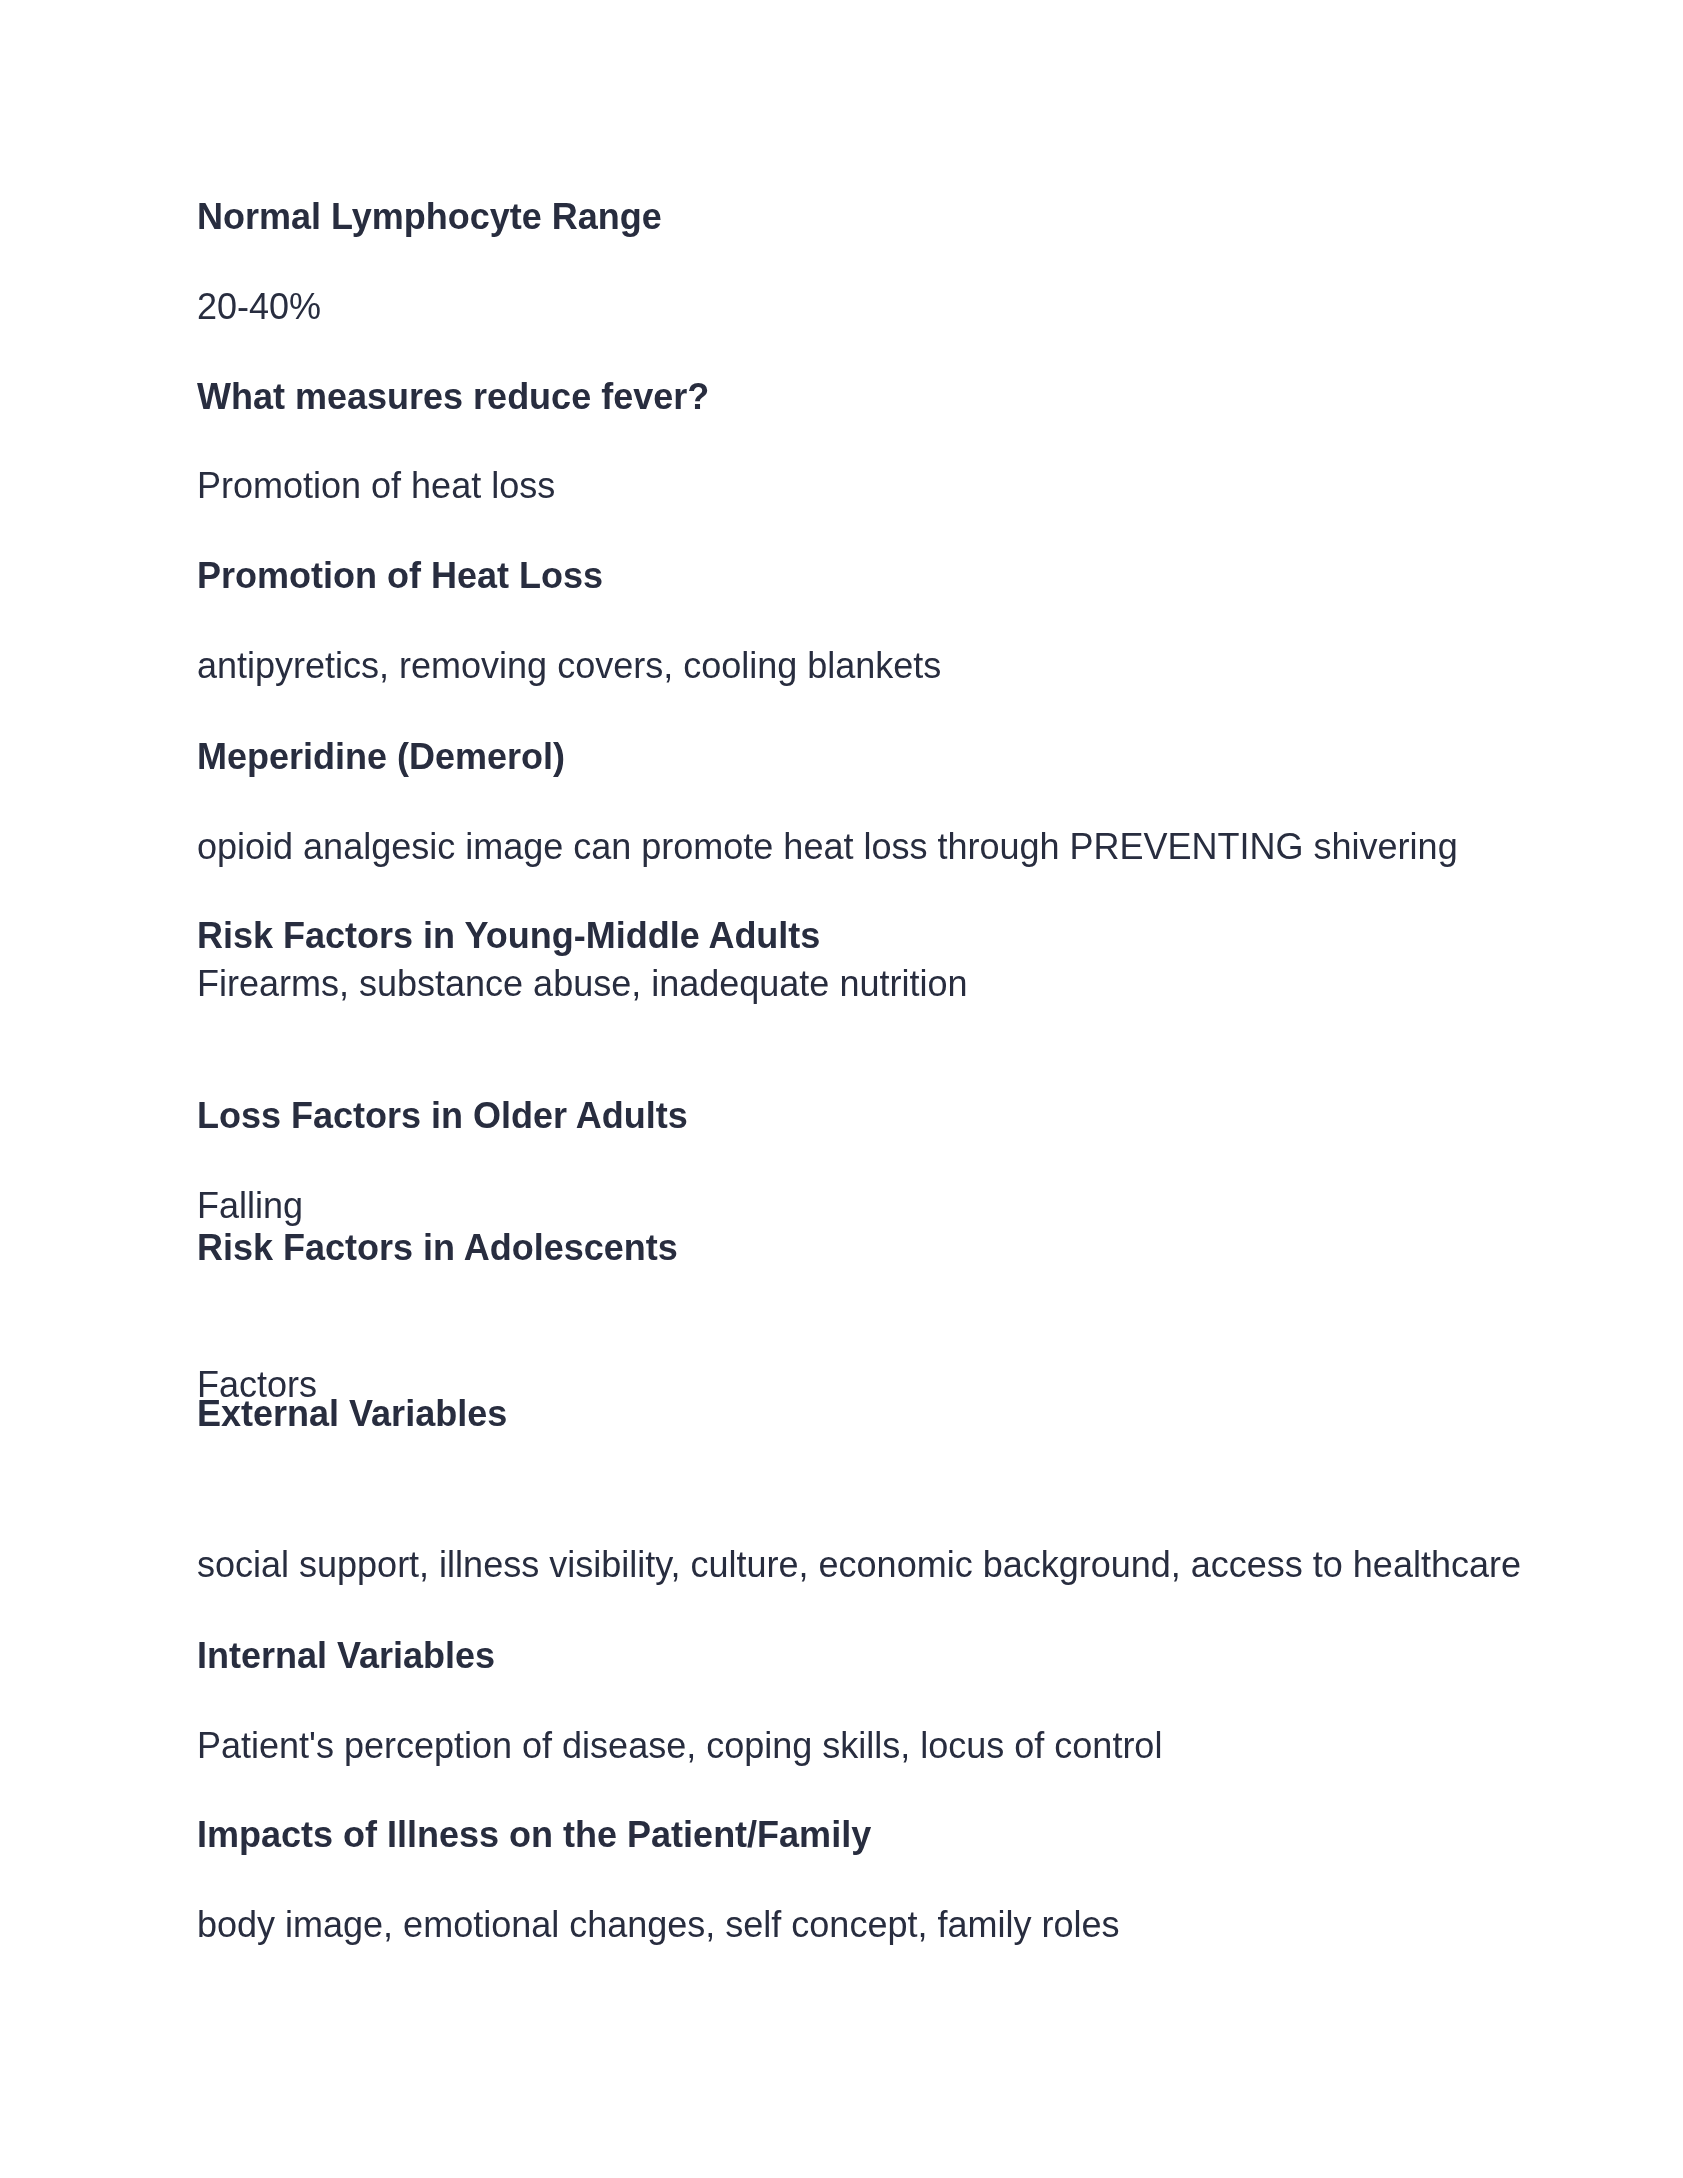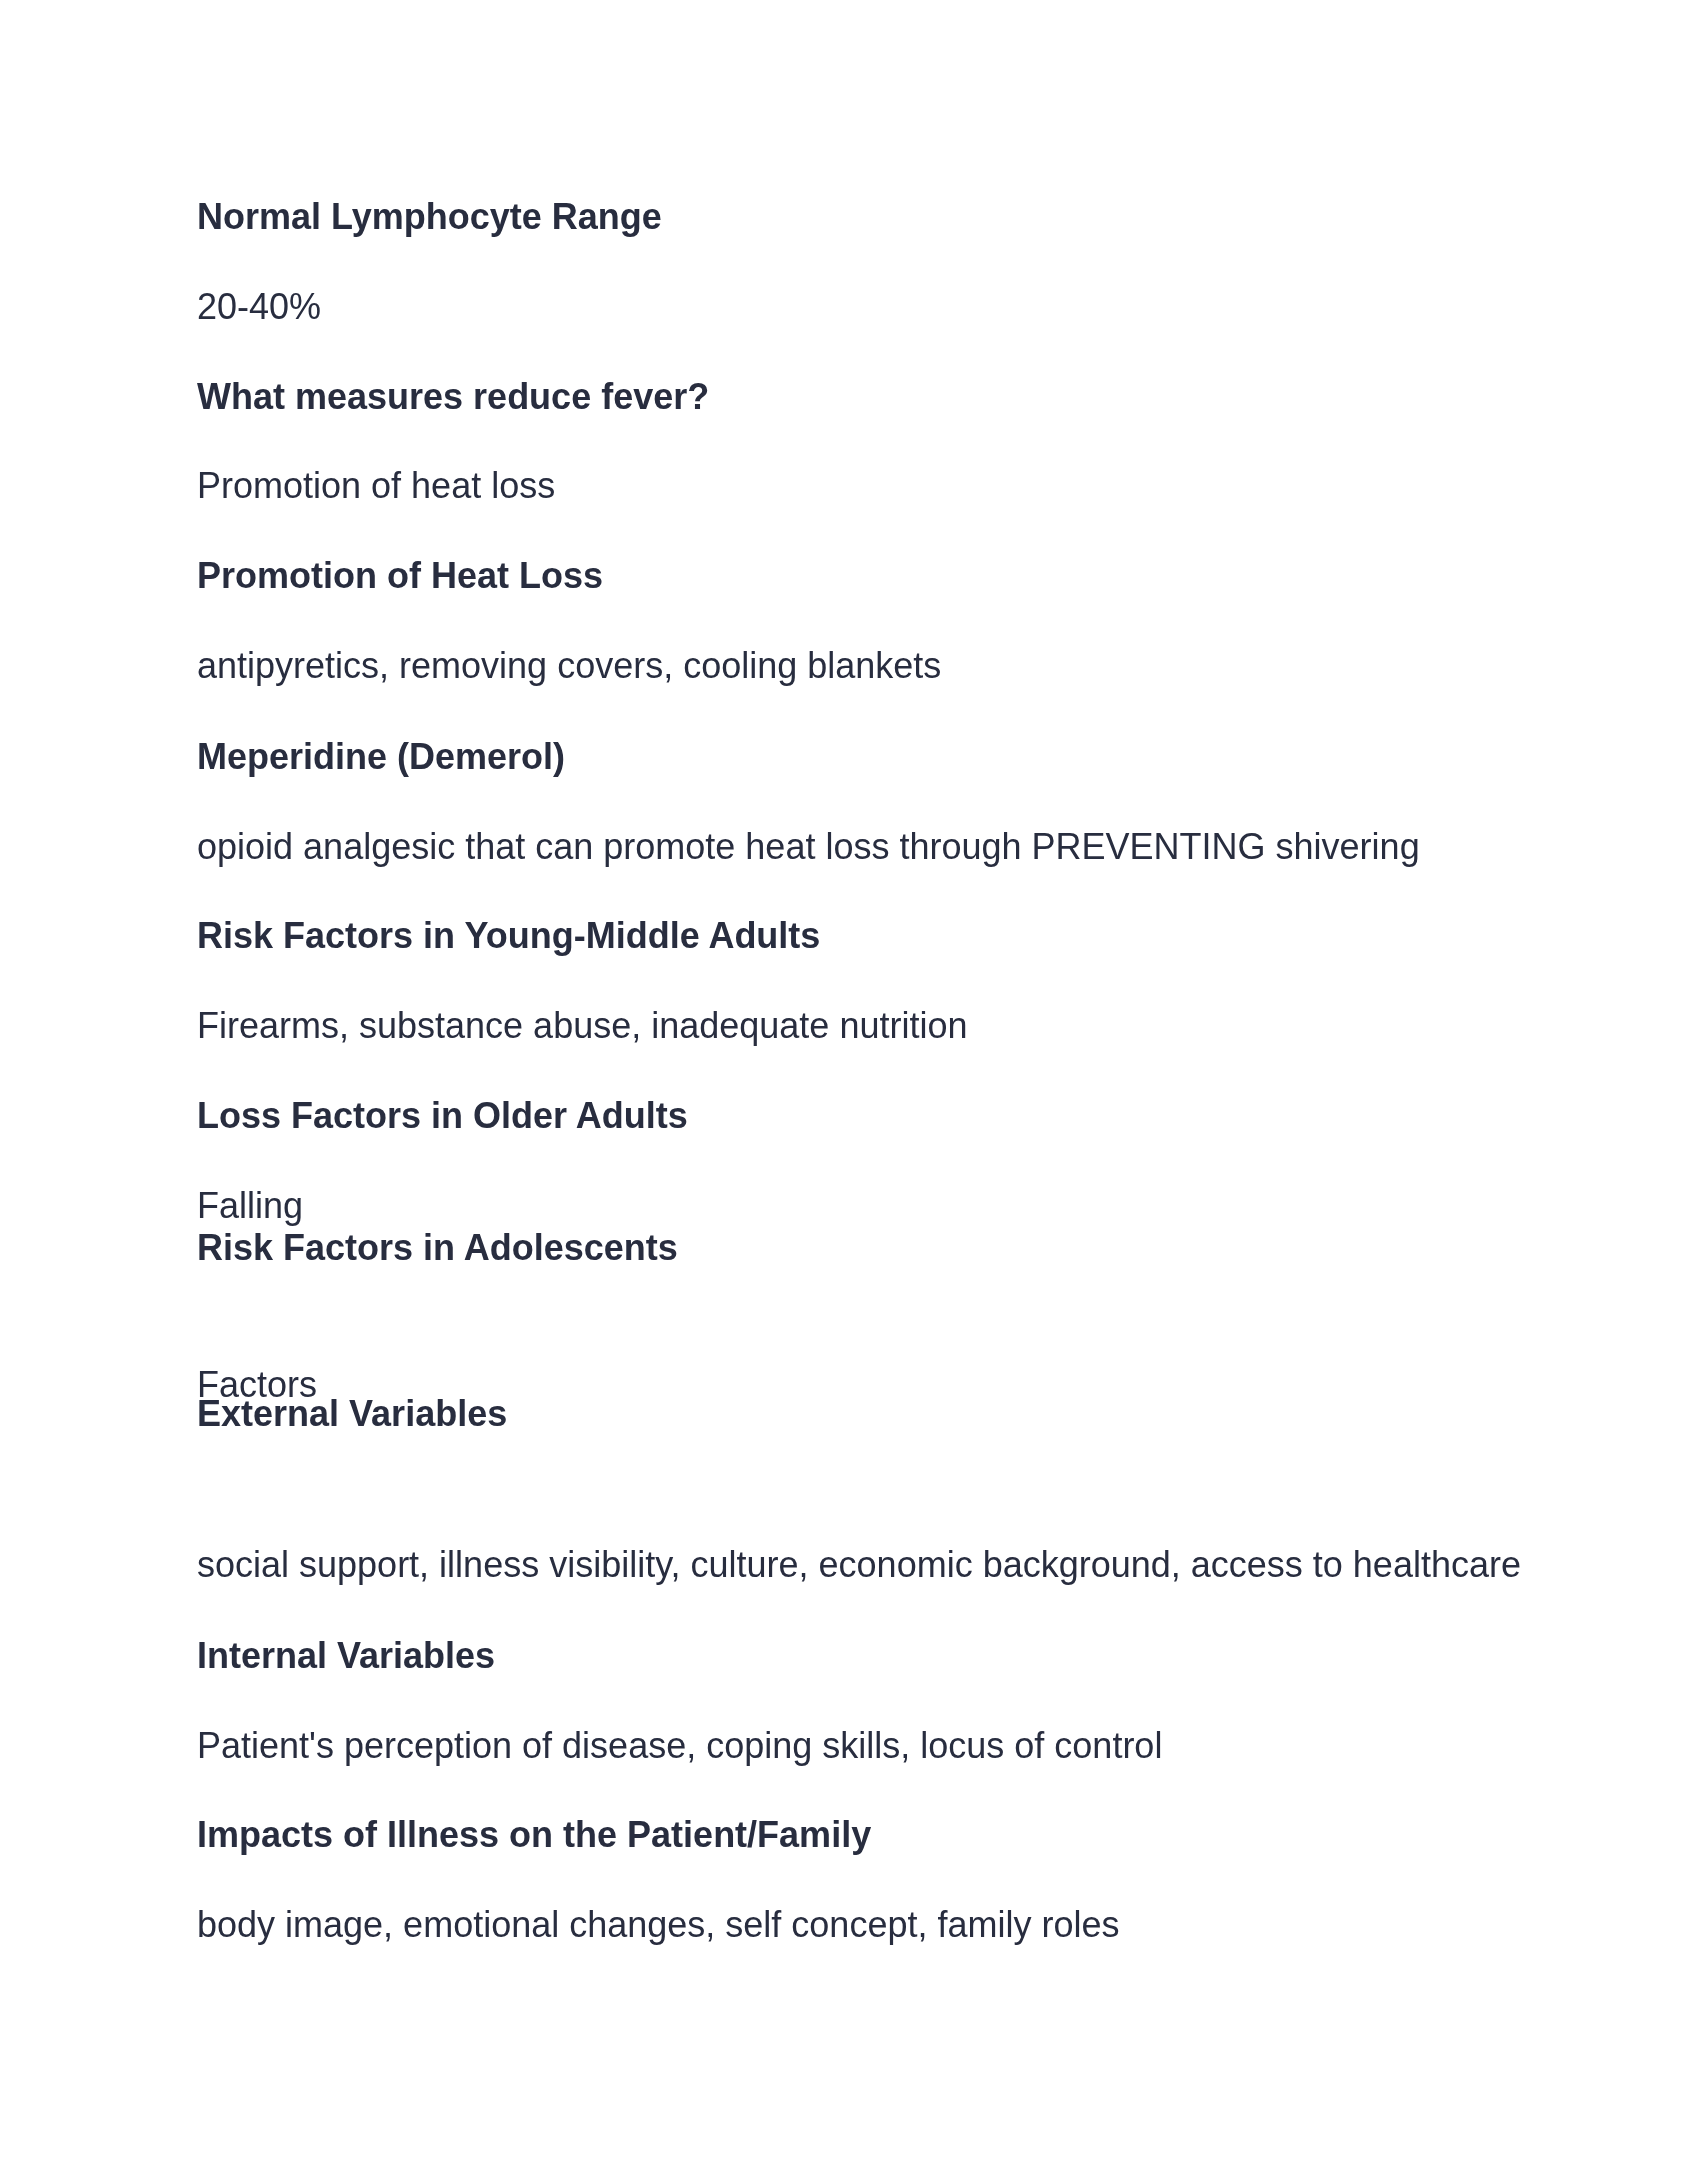--- a/index.html
+++ b/index.html
@@ -39,24 +39,24 @@
   <div class="line term" style="top:197px">Normal Lymphocyte Range</div>
   <div class="line definition" style="top:287px">20-40%</div>
 
   <div class="line term" style="top:377px">What measures reduce fever?</div>
   <div class="line definition" style="top:466px">Promotion of heat loss</div>
 
   <div class="line term" style="top:556px">Promotion of Heat Loss</div>
   <div class="line definition" style="top:646px">antipyretics, removing covers, cooling blankets</div>
 
   <div class="line term" style="top:737px">Meperidine (Demerol)</div>
-  <div class="line definition" style="top:827px">opioid analgesic that can promote heat loss through PREVENTING shivering</div>
+  <div class="line definition" style="top:827px">opioid analgesic image can promote heat loss through PREVENTING shivering</div>
 
   <div class="line term" style="top:916px">Risk Factors in Young-Middle Adults</div>
-  <div class="line definition" style="top:1006px">Firearms, substance abuse, inadequate nutrition</div>
+  <div class="line definition" style="top:964px">Firearms, substance abuse, inadequate nutrition</div>
 
   <div class="line term" style="top:1096px">Loss Factors in Older Adults</div>
   <div class="line definition" style="top:1186px">Falling</div>
 
   <div class="line term" style="top:1228px">Risk Factors in Adolescents</div>
   <div class="line definition" style="top:1365px">Factors</div>
 
   <div class="line term" style="top:1394px">External Variables</div>
   <div class="line definition" style="top:1545px">social support, illness visibility, culture, economic background, access to healthcare</div>
 

